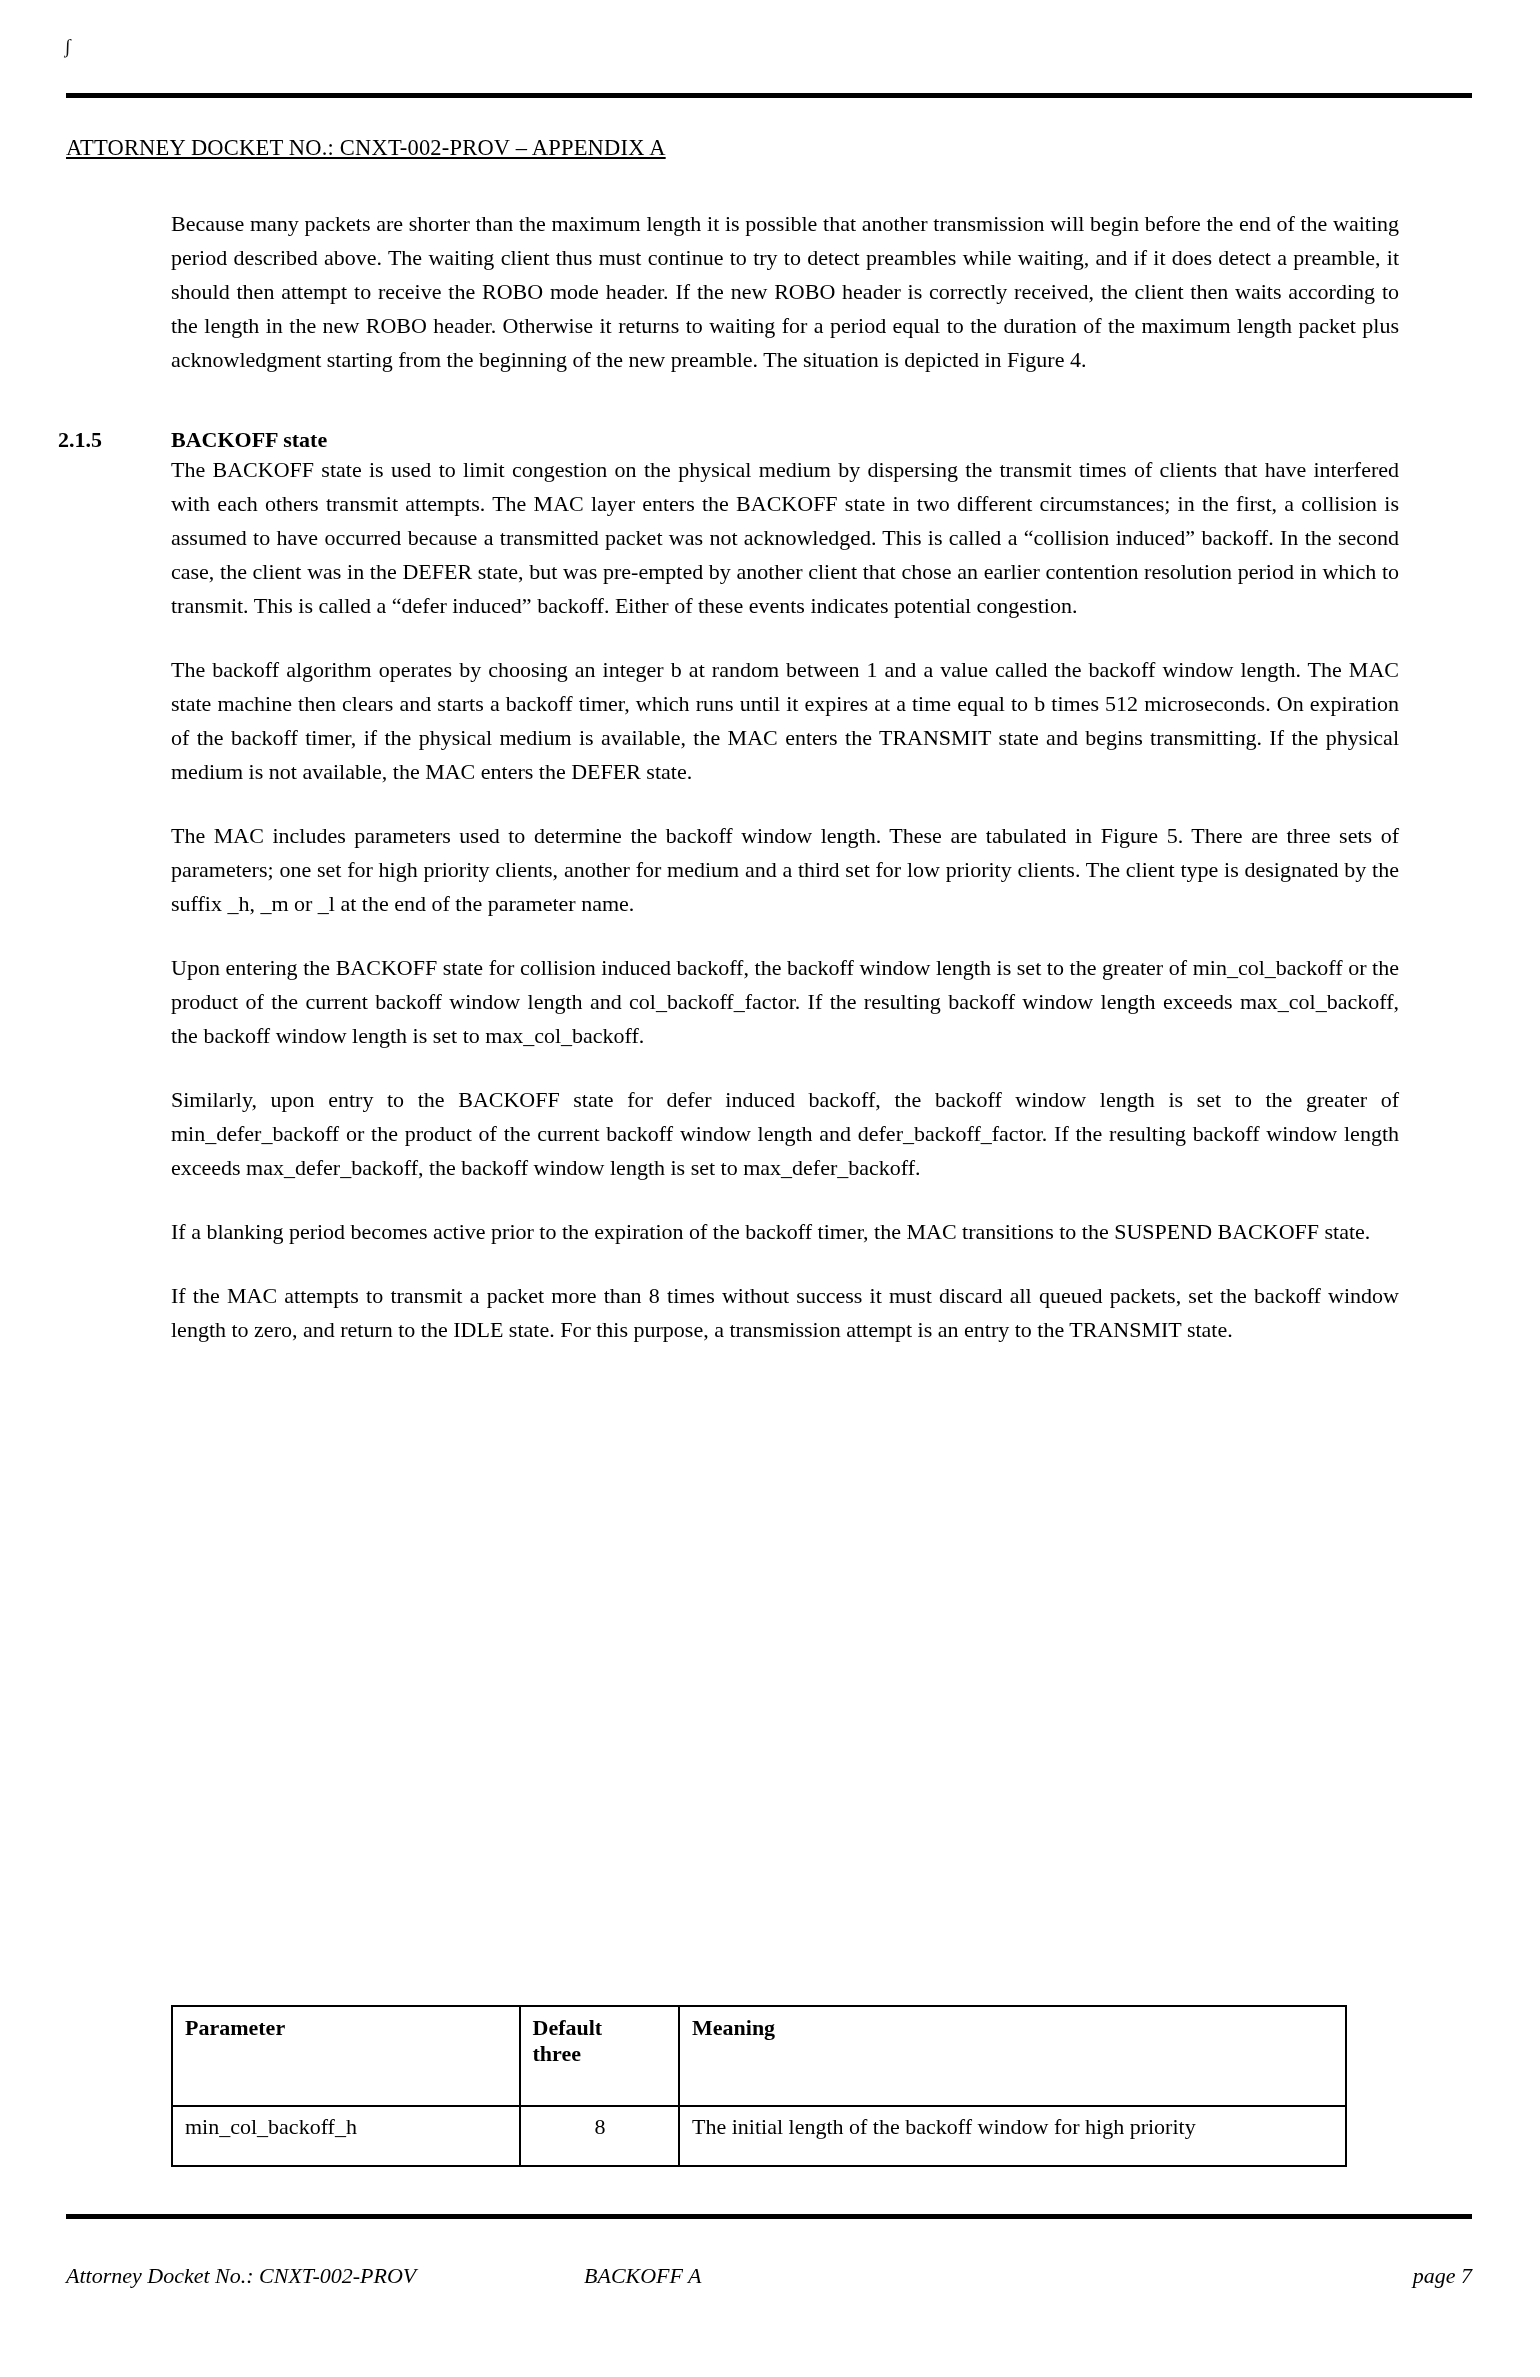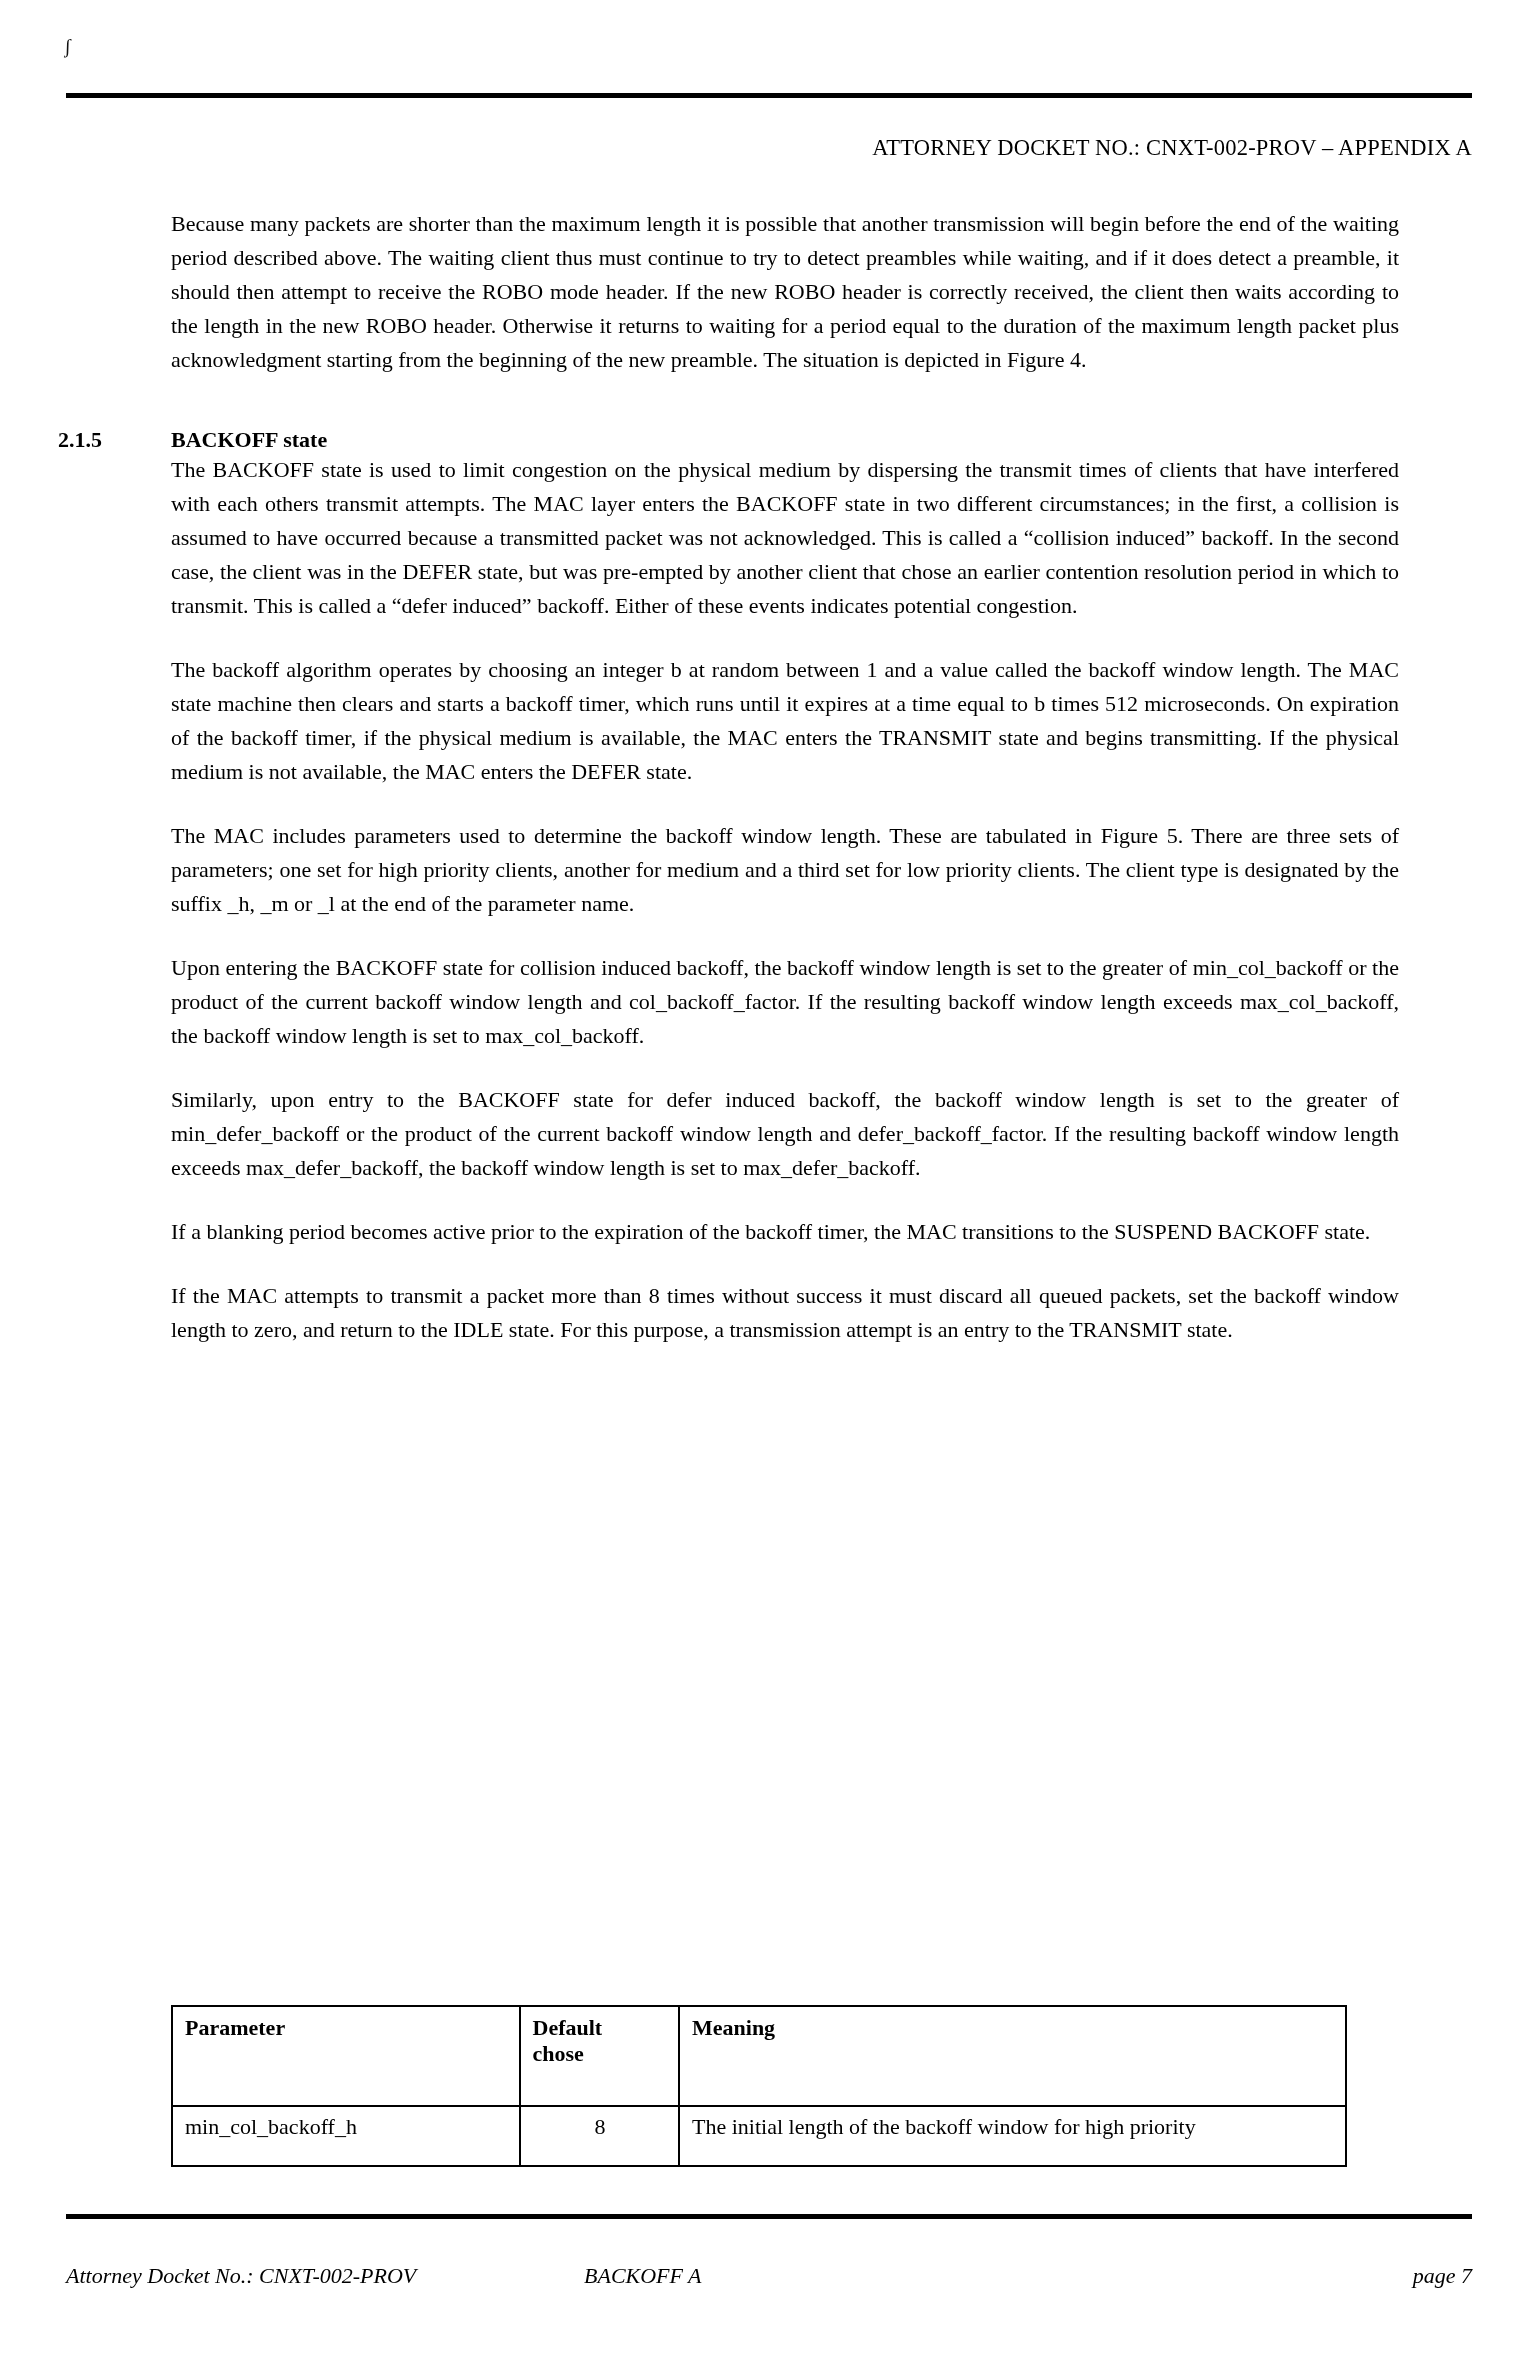--- a/index.html
+++ b/index.html
@@ -40,23 +40,24 @@
     background: #000000;
   }
   .rule-top { top: 93px; }
   .rule-bottom { top: 2214px; }
 
   .header-line {
     position: absolute;
     left: 66px;
     right: 69px;
     top: 135px;
-    text-align: right;
+    text-align: left;
     font-size: 22.5px;
     letter-spacing: 0.2px;
+    text-decoration: underline;
   }
 
   .content {
     position: absolute;
     left: 171px;
     top: 207px;
     width: 1228px;
   }
 
   .figure-caption {
@@ -171,21 +172,21 @@
     <p class="body gap">If the MAC attempts to transmit a packet more than 8 times without success it must discard all queued packets, set the backoff window length to zero, and return to the IDLE state.  For this purpose, a transmission attempt is an entry to the TRANSMIT state.</p>
 
   </div>
 
   <table class="params">
     <thead>
       <tr>
         <th class="col-param">Parameter</th>
         <th class="col-default">
           <span>Default</span><br>
-          <span>chose</span>
+          <span>three</span>
         </th>
         <th class="col-meaning">Meaning</th>
       </tr>
     </thead>
     <tbody>
       <tr>
         <td>min_col_backoff_h</td>
         <td class="center">8</td>
         <td>The initial length of the backoff window for high priority</td>
       </tr>

